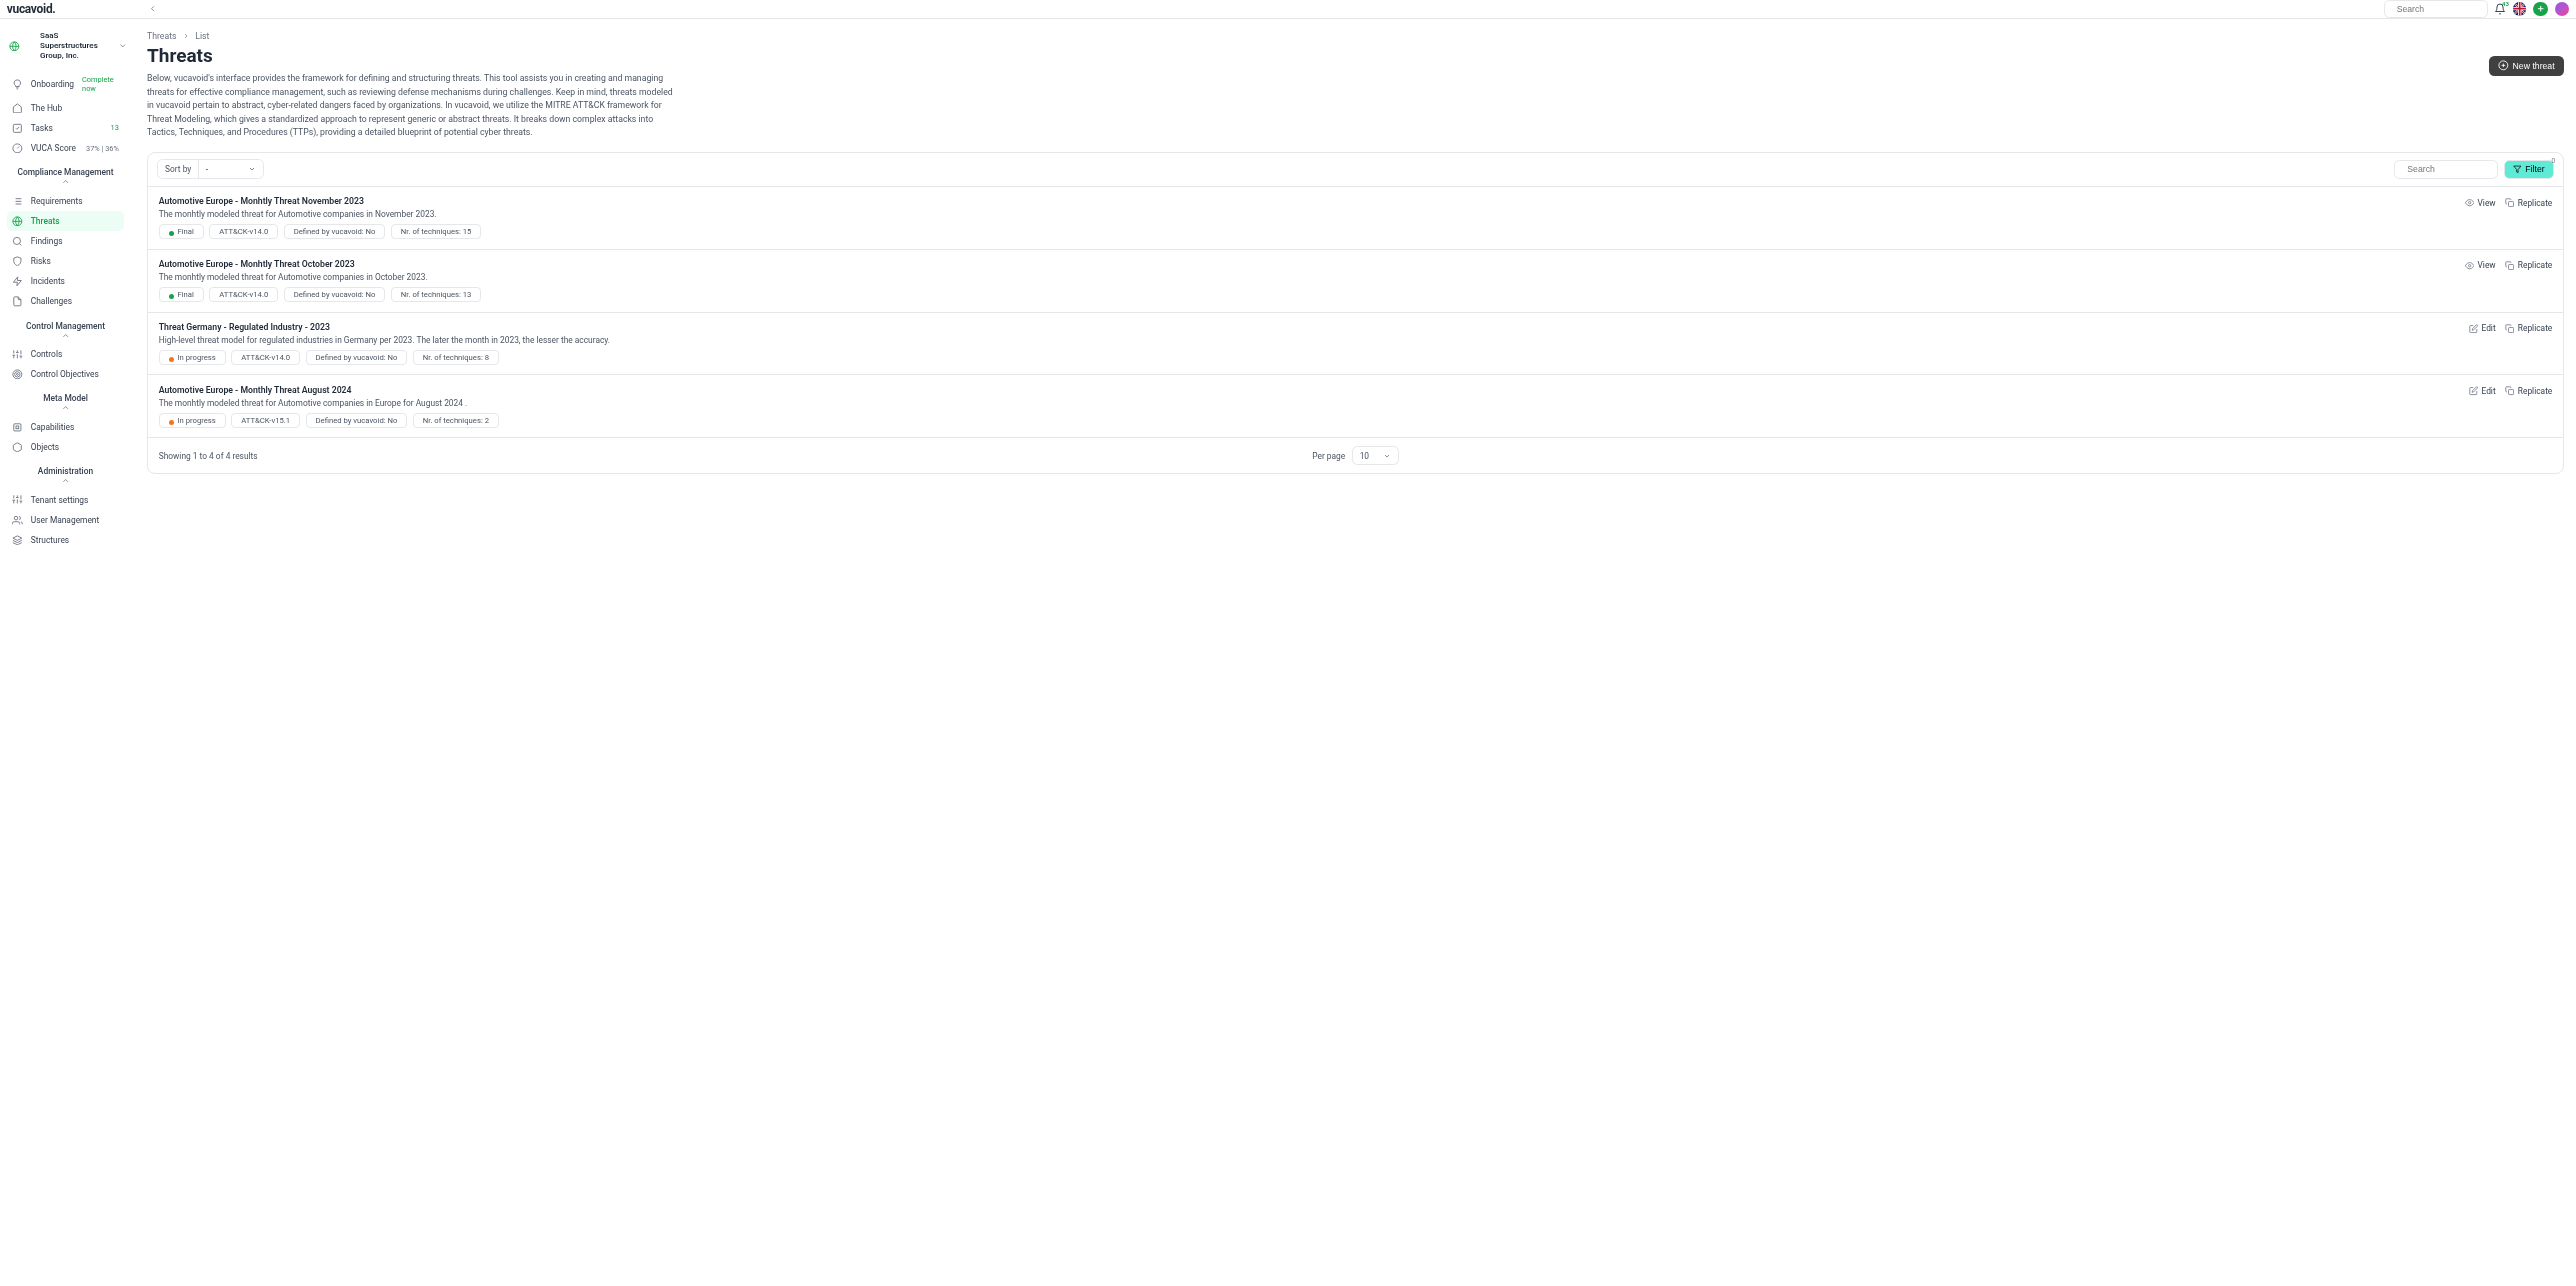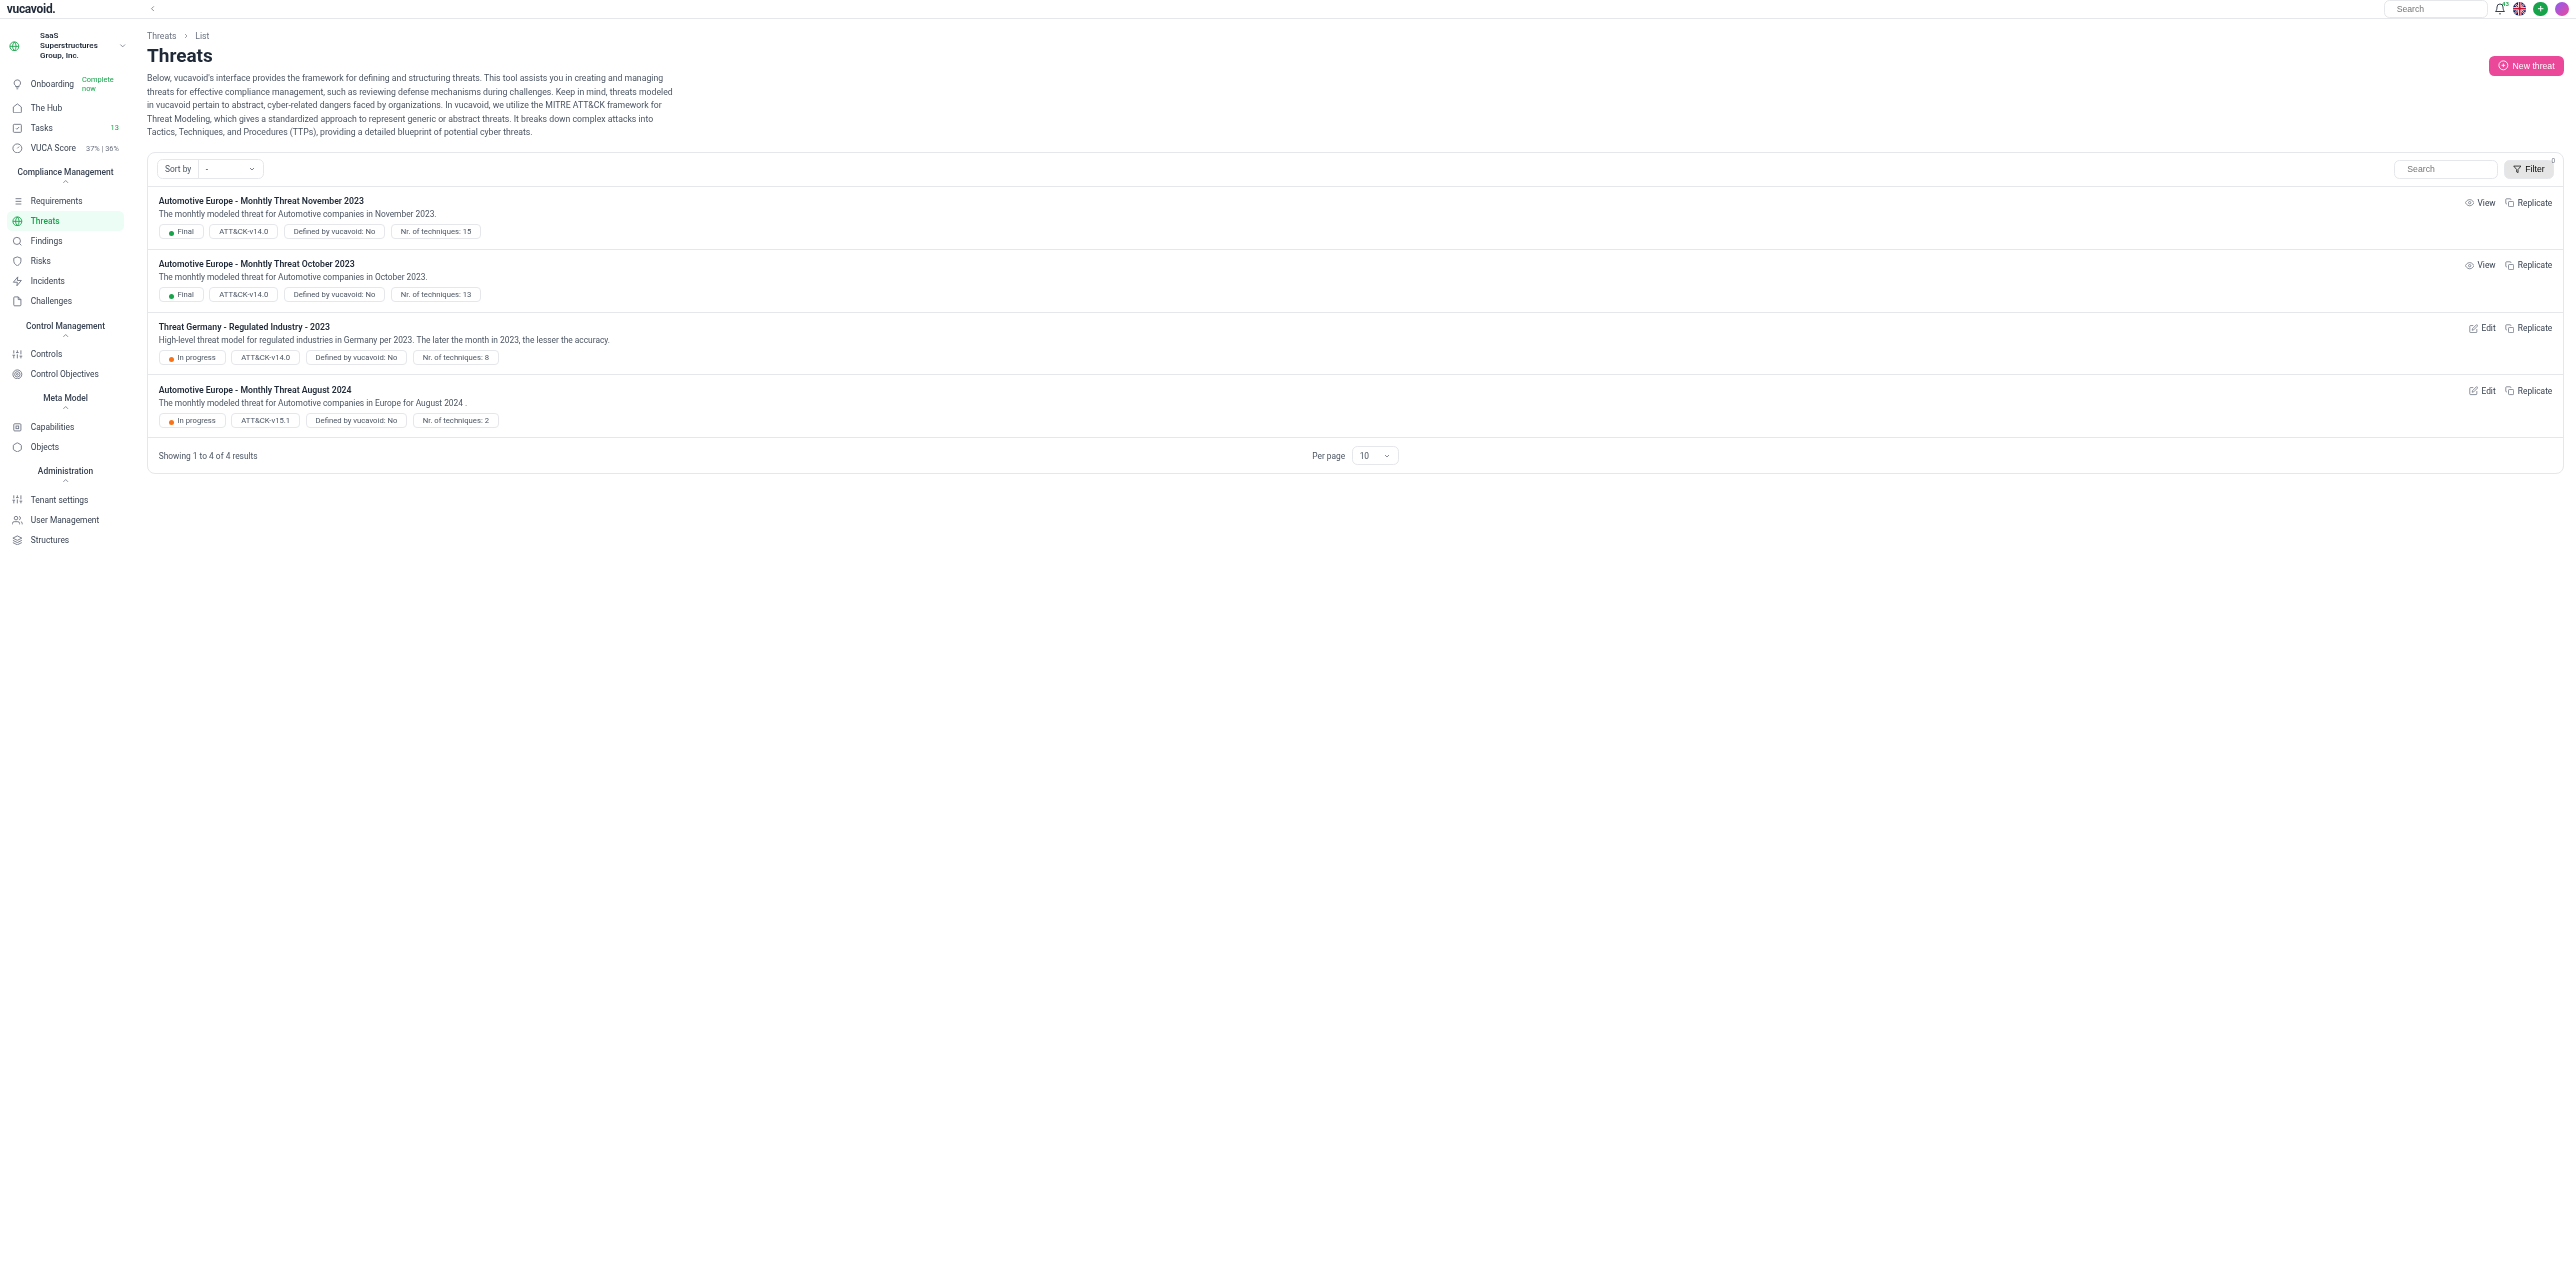--- a/index.html
+++ b/index.html
@@ -44,32 +44,32 @@
 .section-head .chev { color: #6b7280; }
 
 
 .breadcrumb { display: flex; align-items: center; gap: 5.4px; font-size: 8.7px; color: #6b7280; margin-bottom: 2.7px; }
 .breadcrumb a { color: #6b7280; text-decoration: none; cursor: pointer; }
 
 
 .page-head { display: flex; justify-content: space-between; align-items: flex-start; margin-bottom: 12px; }
 .page-title { font-size: 19px; font-weight: 700; margin-bottom: 5.4px; }
 .page-desc { font-size: 8.7px; color: #4b5563; line-height: 1.55; max-width: 530px; }
-.new-btn { display: flex; align-items: center; gap: 4px; background: #ec4899; color: #fff; border: none; border-radius: 5.4px; padding: 4.7px 9.4px; font-size: 8.7px; font-weight: 500; cursor: pointer; flex-shrink: 0; margin-top: 12px; }
+.new-btn { display: flex; align-items: center; gap: 4px; background: #404040; color: #fff; border: none; border-radius: 5.4px; padding: 4.7px 9.4px; font-size: 8.7px; font-weight: 500; cursor: pointer; flex-shrink: 0; margin-top: 12px; }
 
 
 .card { border: 0.7px solid #e5e7eb; border-radius: 8px; overflow: hidden; }
 .card-toolbar { display: flex; align-items: center; justify-content: space-between; padding: 6.7px 9.4px; }
 .sort-wrap { display: flex; align-items: center; border: 0.7px solid #e5e7eb; border-radius: 5.4px; overflow: hidden; }
 .sort-label { padding: 4px 6.7px; font-size: 8.4px; color: #4b5563; border-right: 0.7px solid #e5e7eb; }
 .sort-select { padding: 4px 6.7px; display: flex; align-items: center; gap: 40px; cursor: pointer; font-size: 8.4px; color: #374151; }
 .toolbar-right { display: flex; align-items: center; gap: 5.4px; }
 .table-search { display: flex; align-items: center; border: 0.7px solid #e5e7eb; border-radius: 5.4px; padding: 3.4px 6.7px; width: 104px; gap: 5.4px; color: #9ca3af; }
 .table-search input { border: none; outline: none; font-size: 8.7px; flex: 1; background: transparent; }
-.filter-btn { position: relative; display: flex; align-items: center; gap: 4px; border: 0.7px solid #e5e7eb; border-radius: 5.4px; padding: 3.4px 8px; font-size: 8.7px; cursor: pointer; background: #e5e5e5; }
+.filter-btn { position: relative; display: flex; align-items: center; gap: 4px; border: 0.7px solid #e5e7eb; border-radius: 5.4px; padding: 3.4px 8px; font-size: 8.7px; cursor: pointer; background: #5eead4; }
 .filter-count { position: absolute; top: -4px; right: -2.7px; font-size: 6.7px; color: #6b7280; }
 
 
 .row { border-top: 0.7px solid #e5e7eb; padding: 9.4px 10.7px; display: flex; justify-content: space-between; gap: 13.4px; }
 .row-body { flex: 1; min-width: 0; }
 .row-title { font-size: 8.7px; font-weight: 600; margin-bottom: 2.7px; }
 .row-desc { font-size: 8.4px; color: #4b5563; margin-bottom: 5.4px; }
 .tag-row { display: flex; gap: 5.4px; flex-wrap: wrap; }
 .tag { display: inline-flex; align-items: flex-end; gap: 3.4px; border: 0.7px solid #e5e7eb; border-radius: 4px; padding: 2px 9px; font-size: 7.7px; color: #4b5563; }
 .dot { width: 5.4px; height: 5.4px; border-radius: 50%; }

